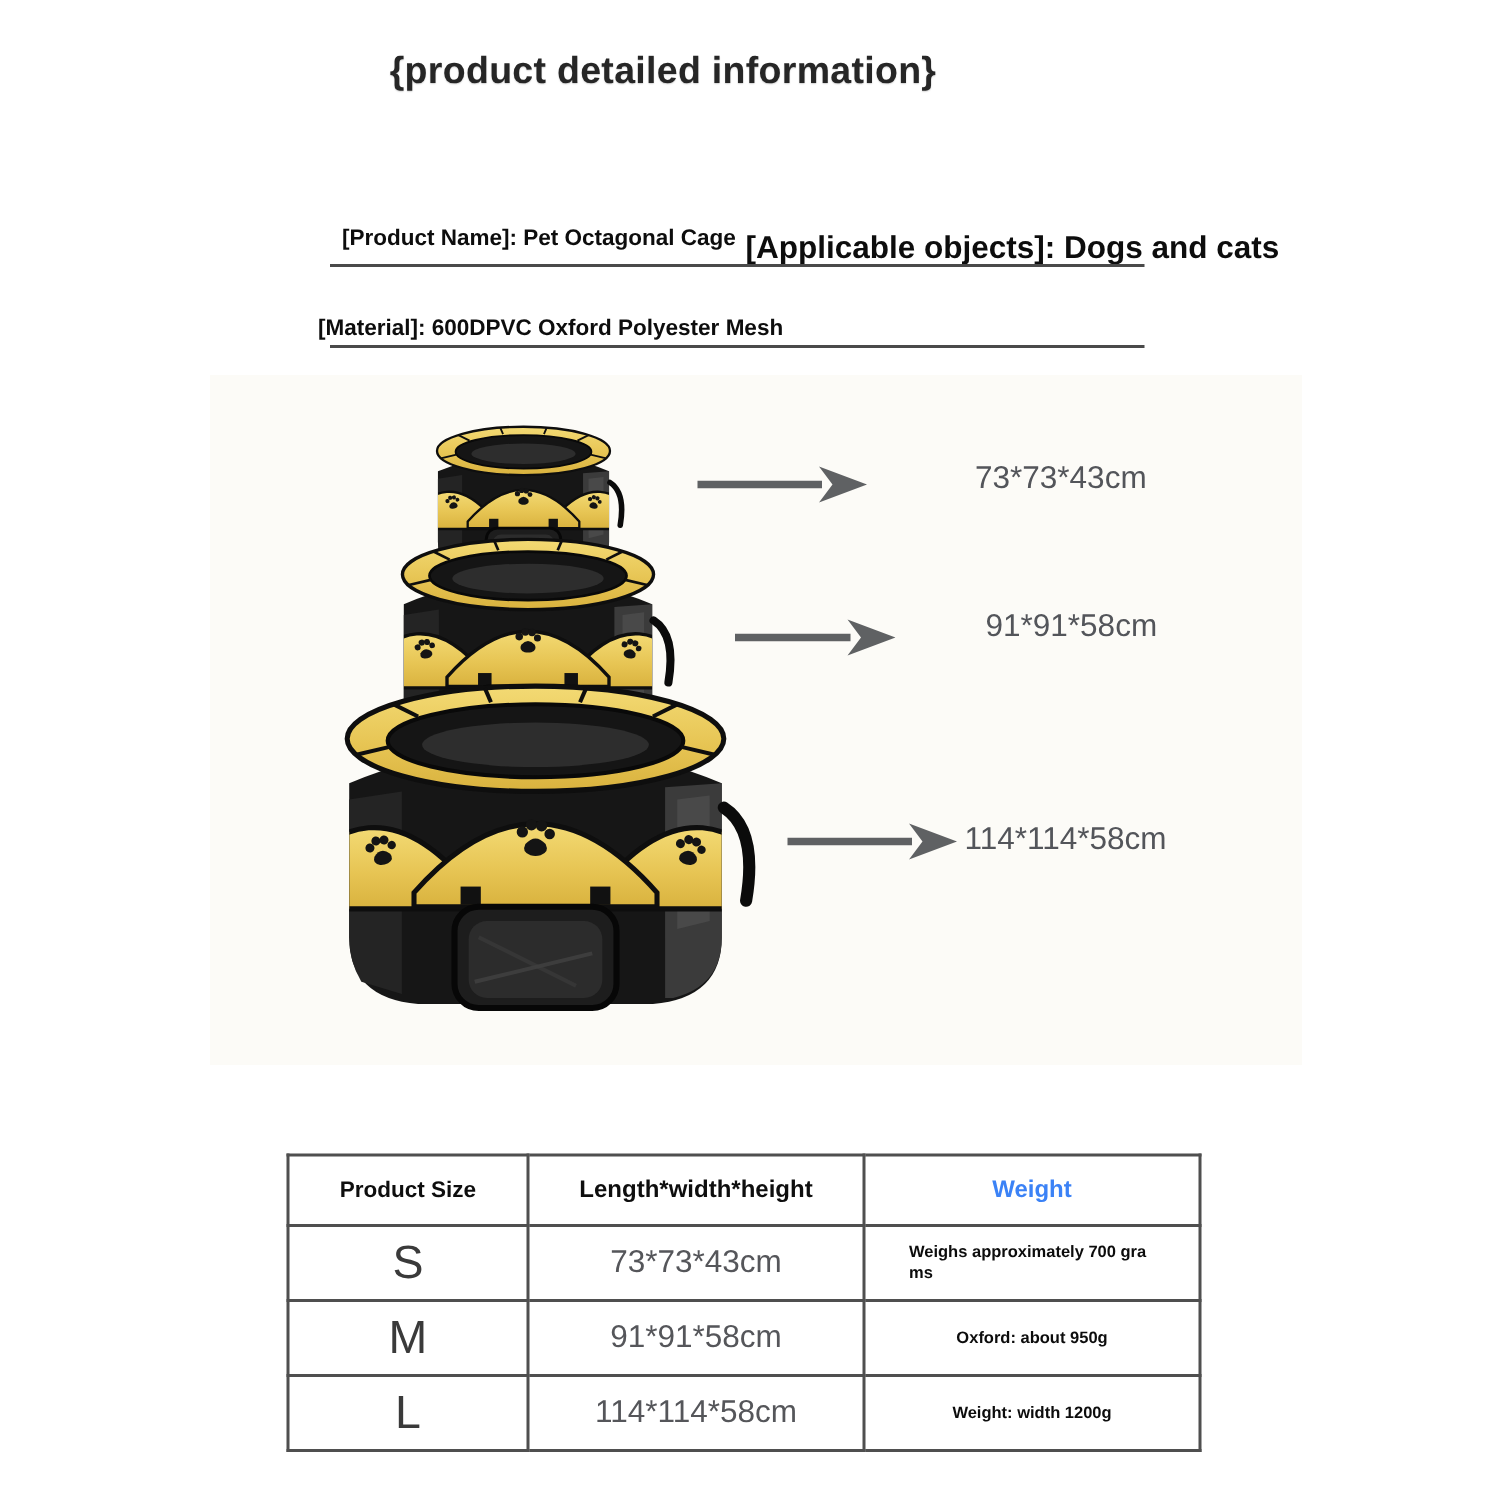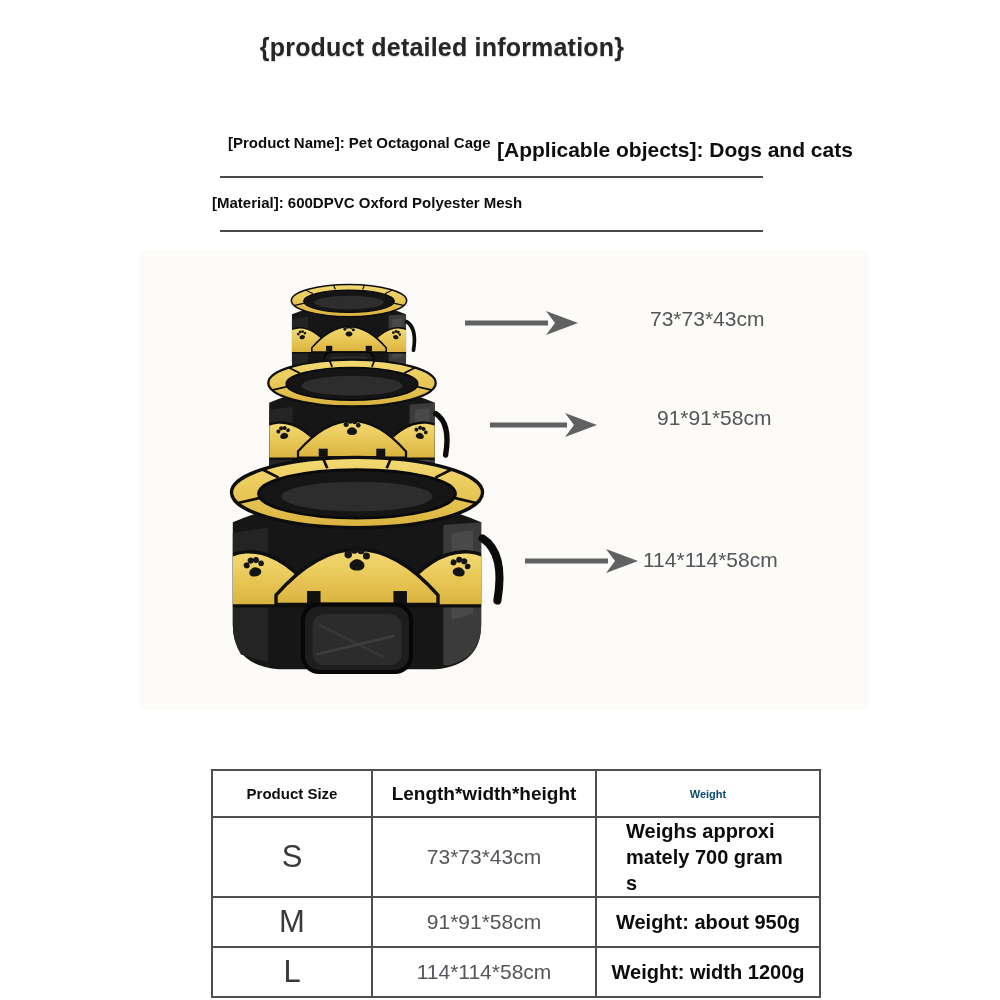--- a/index.html
+++ b/index.html
@@ -2,35 +2,35 @@
 <html><head>
 <meta charset="utf-8">
 <style>
   html,body{margin:0;padding:0;}
   body{width:1000px;height:1000px;background:#ffffff;position:relative;
        font-family:"Liberation Sans", sans-serif;color:#111;overflow:hidden;}
   .abs{position:absolute;}
   .page-title{top:33px;left:0;width:884px;text-align:center;
       font-size:25px;font-weight:700;color:#262626;letter-spacing:.2px;
       text-shadow:0 1px 1px rgba(0,0,0,.18);}
-  .spec{font-size:15px;font-weight:700;color:#0d0d0d;white-space:nowrap;}
+  .spec{font-size:15px;font-weight:700;color:#0d0d0d;white-space:nowrap;margin-top:16px;}
   .rule{height:2px;background:#4a4a4a;left:220px;width:543px;}
   .photo-tint{left:140px;top:250px;width:728px;height:460px;background:#fcfbf7;}
   .callout-label{font-size:21px;color:#53555a;white-space:nowrap;}
   .arrow-svg{display:block;}
-  table.size-table{border-collapse:collapse;table-layout:fixed;margin-left:20px;}
+  table.size-table{border-collapse:collapse;table-layout:fixed;}
   table.size-table td,table.size-table th{border:2px solid #4f4f4f;
       text-align:center;vertical-align:middle;padding:0;}
   .col-size{width:160px;} .col-dims{width:224px;} .col-weight{width:224px;}
   .th-size{font-size:15px;font-weight:700;color:#0e0e0e;height:45px;}
-  .th-dims{font-size:19px;font-weight:700;color:#0e0e0e;}
-  .th-weight{font-size:11px;font-weight:700;color:#0c4a6e;}
+  .th-dims{font-size:16px;font-weight:700;color:#0e0e0e;}
+  .th-weight{font-size:16px;font-weight:700;color:#3b82f6;}
   .td-size{font-size:31px;font-weight:400;color:#3a3a3a;height:48px;}
   .td-dims{font-size:21px;color:#55565a;}
-  .td-weight{font-size:20px;font-weight:700;color:#0c0c0c;}
+  .td-weight{font-size:11px;font-weight:700;color:#0c0c0c;}
   .weight-wrap{display:inline-block;max-width:164px;text-align:left;
       word-break:break-all;line-height:1.3;}
 </style>
 </head>
 <body>
 
 <div class="abs page-title">{product detailed information}</div>
 
 <div class="abs spec" style="left:228px;top:134px;">[Product Name]: Pet Octagonal Cage</div>
 <div class="abs spec" style="left:497px;top:138px;font-size:21px;">[Applicable objects]: Dogs and cats</div>
@@ -135,21 +135,21 @@
     <th class="th-weight">Weight</th>
   </tr>
   <tr>
     <td class="td-size">S</td>
     <td class="td-dims">73*73*43cm</td>
     <td class="td-weight"><span class="weight-wrap">Weighs approximately 700 grams</span></td>
   </tr>
   <tr>
     <td class="td-size">M</td>
     <td class="td-dims">91*91*58cm</td>
-    <td class="td-weight">Weight: about 950g</td>
+    <td class="td-weight">Oxford: about 950g</td>
   </tr>
   <tr>
     <td class="td-size">L</td>
     <td class="td-dims">114*114*58cm</td>
     <td class="td-weight">Weight: width 1200g</td>
   </tr>
 </tbody>
   </table>
 
 </body></html>

